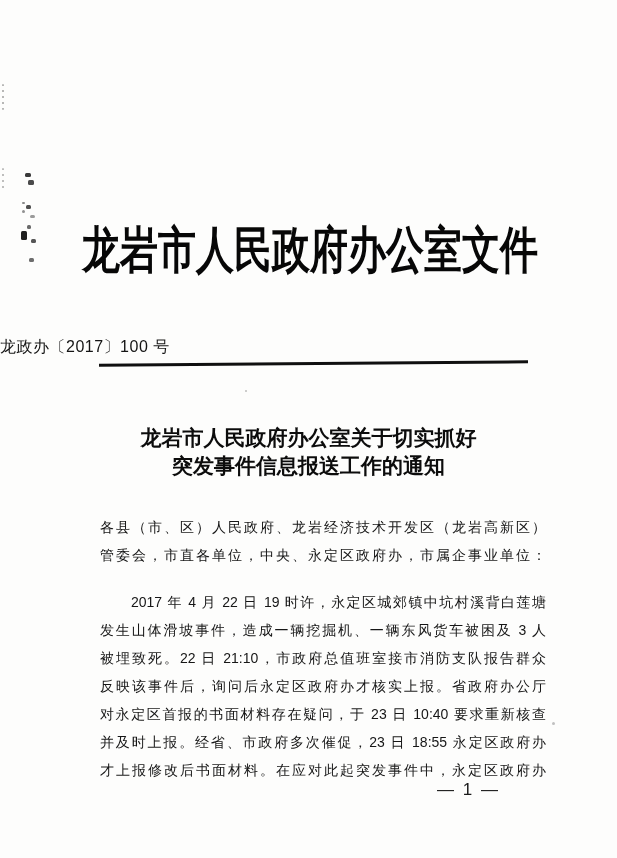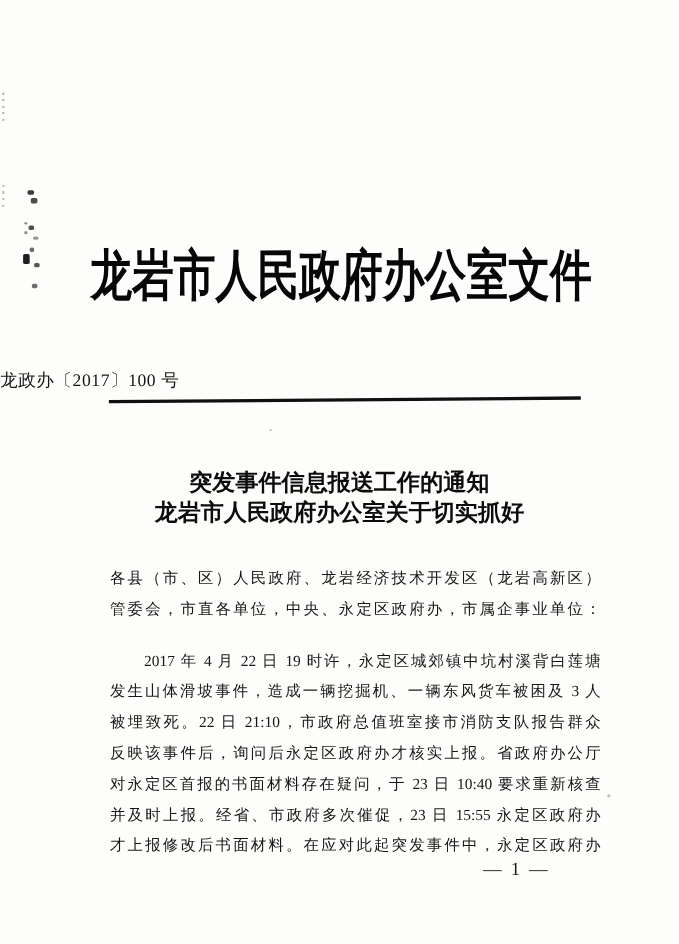--- a/index.html
+++ b/index.html
@@ -6,21 +6,21 @@
     margin: 0;
     padding: 0;
     background: #ffffff;
   }
   .page {
     position: relative;
     width: 617px;
     height: 858px;
     background: #fdfdfc;
     overflow: hidden;
-    font-family: Liberation Serif, serif;
+    font-family: Liberation Sans, sans-serif;
     color: #1b1b1b;
   }
 
   
   .letterhead {
     position: absolute;
     top: 221px;
     left: 0;
     width: 100%;
     text-align: center;
@@ -148,32 +148,32 @@
   <div class="artifact a13"></div>
   <div class="artifact a14"></div>
 
   <div class="letterhead">龙岩市人民政府办公室文件</div>
 
   <div class="doc-number">龙政办〔2017〕100 号</div>
 
   <div class="header-rule"></div>
 
   <div class="doc-title">
+    <div>龙岩市人民政府办公室关于切实抓好</div>
     <div>突发事件信息报送工作的通知</div>
-    <div>龙岩市人民政府办公室关于切实抓好</div>
   </div>
 
   <div class="body-block">
     <div class="body-line">各县（市、区）人民政府、龙岩经济技术开发区（龙岩高新区）</div>
     <div class="body-line">管委会，市直各单位，中央、永定区政府办，市属企事业单位：</div>
 
     <div class="body-line indent para-gap">2017 年 4 月 22 日 19 时许，永定区城郊镇中坑村溪背白莲塘</div>
     <div class="body-line">发生山体滑坡事件，造成一辆挖掘机、一辆东风货车被困及 3 人</div>
     <div class="body-line">被埋致死。22 日 21:10，市政府总值班室接市消防支队报告群众</div>
     <div class="body-line">反映该事件后，询问后永定区政府办才核实上报。省政府办公厅</div>
     <div class="body-line">对永定区首报的书面材料存在疑问，于 23 日 10:40 要求重新核查</div>
-    <div class="body-line">并及时上报。经省、市政府多次催促，23 日 15:55 永定区政府办</div>
+    <div class="body-line">并及时上报。经省、市政府多次催促，23 日 18:55 永定区政府办</div>
     <div class="body-line">才上报修改后书面材料。在应对此起突发事件中，永定区政府办</div>
   </div>
 
   <div class="page-number">— 1 —</div>
 
 </div>
 
 </body></html>

